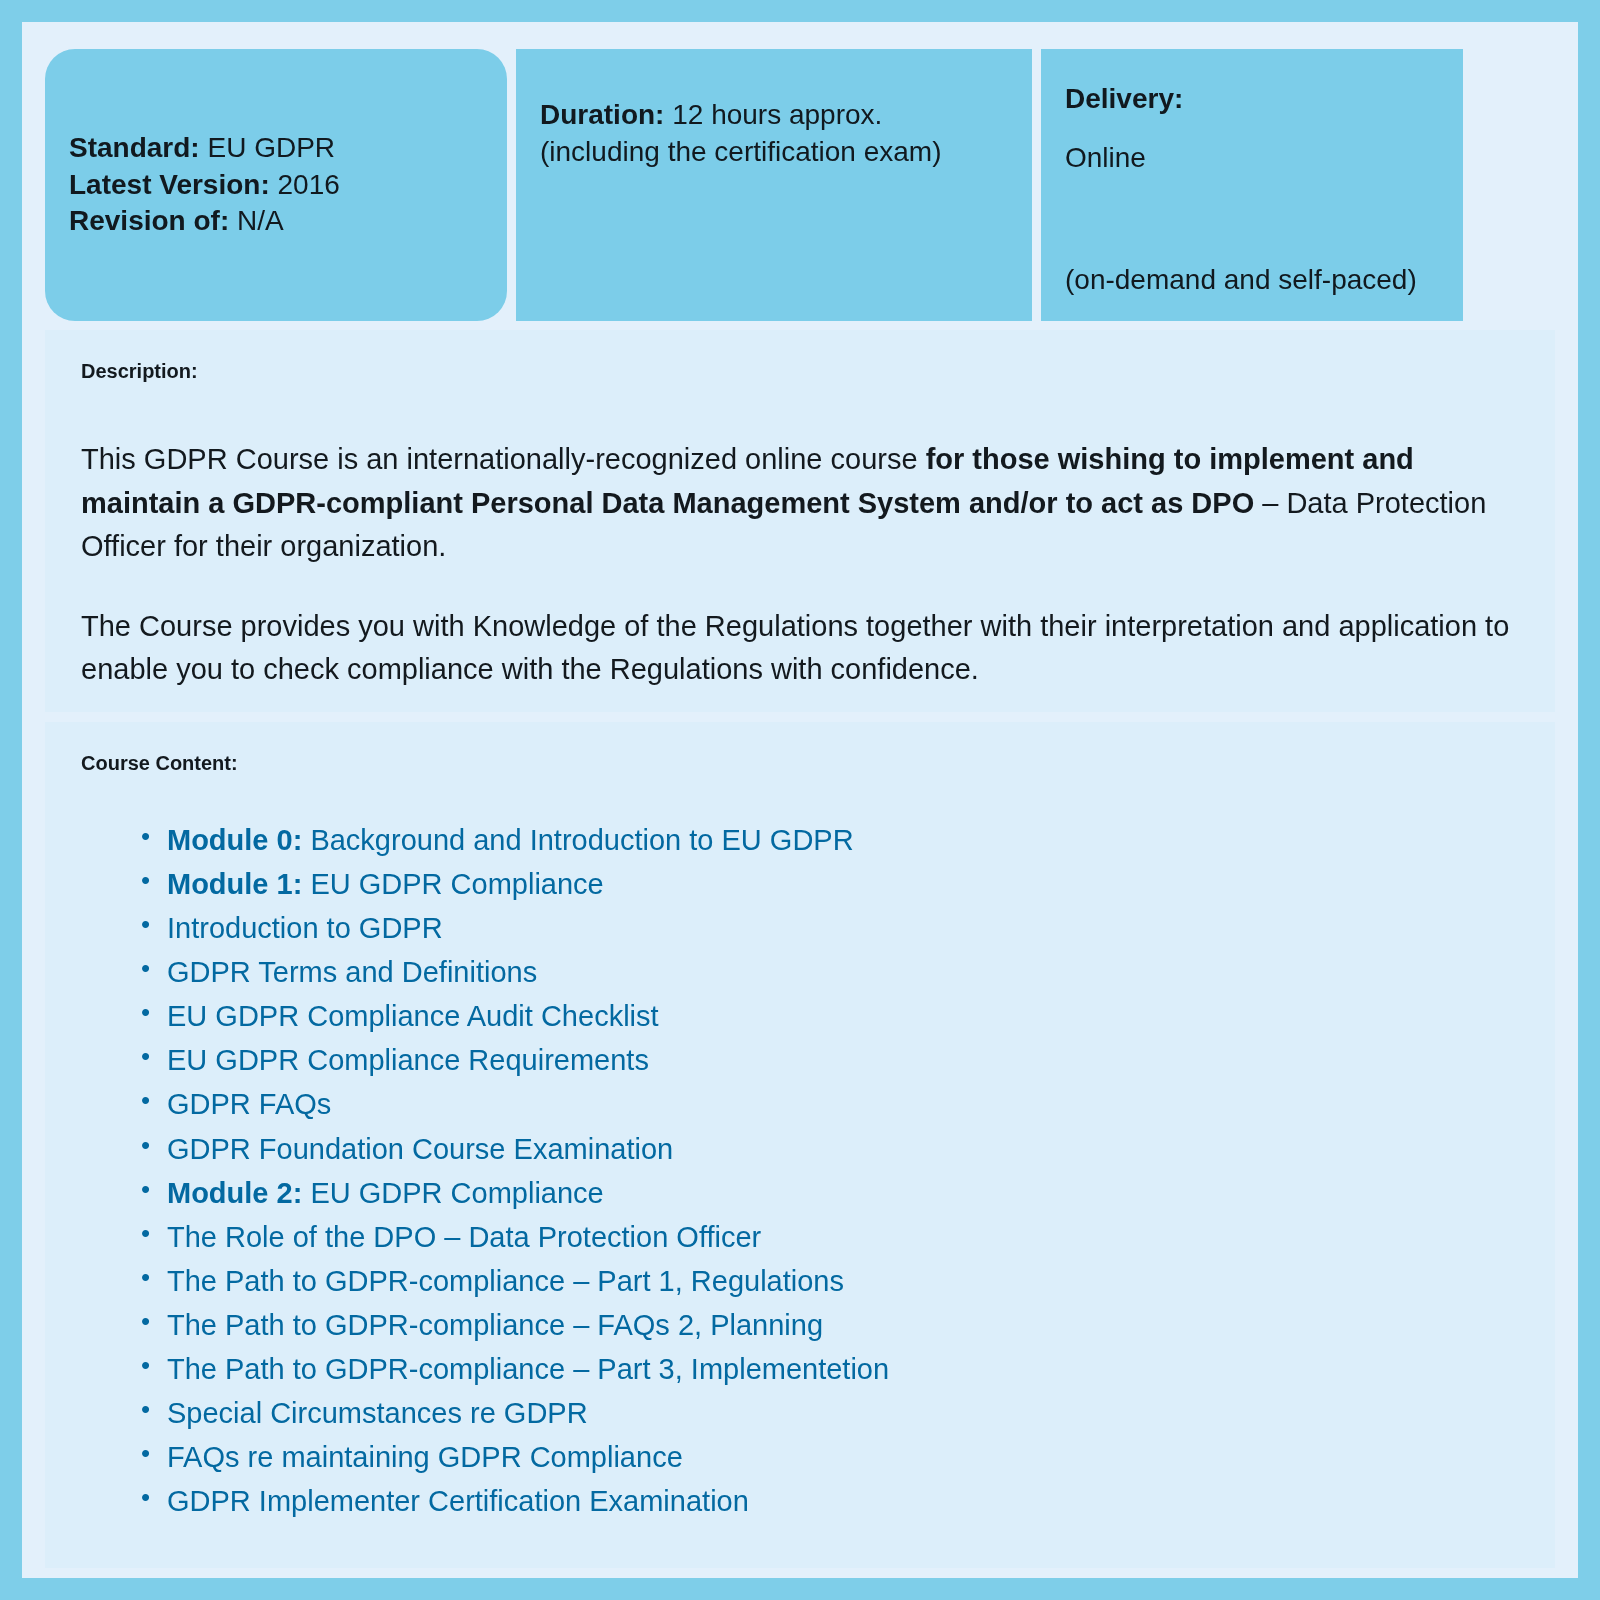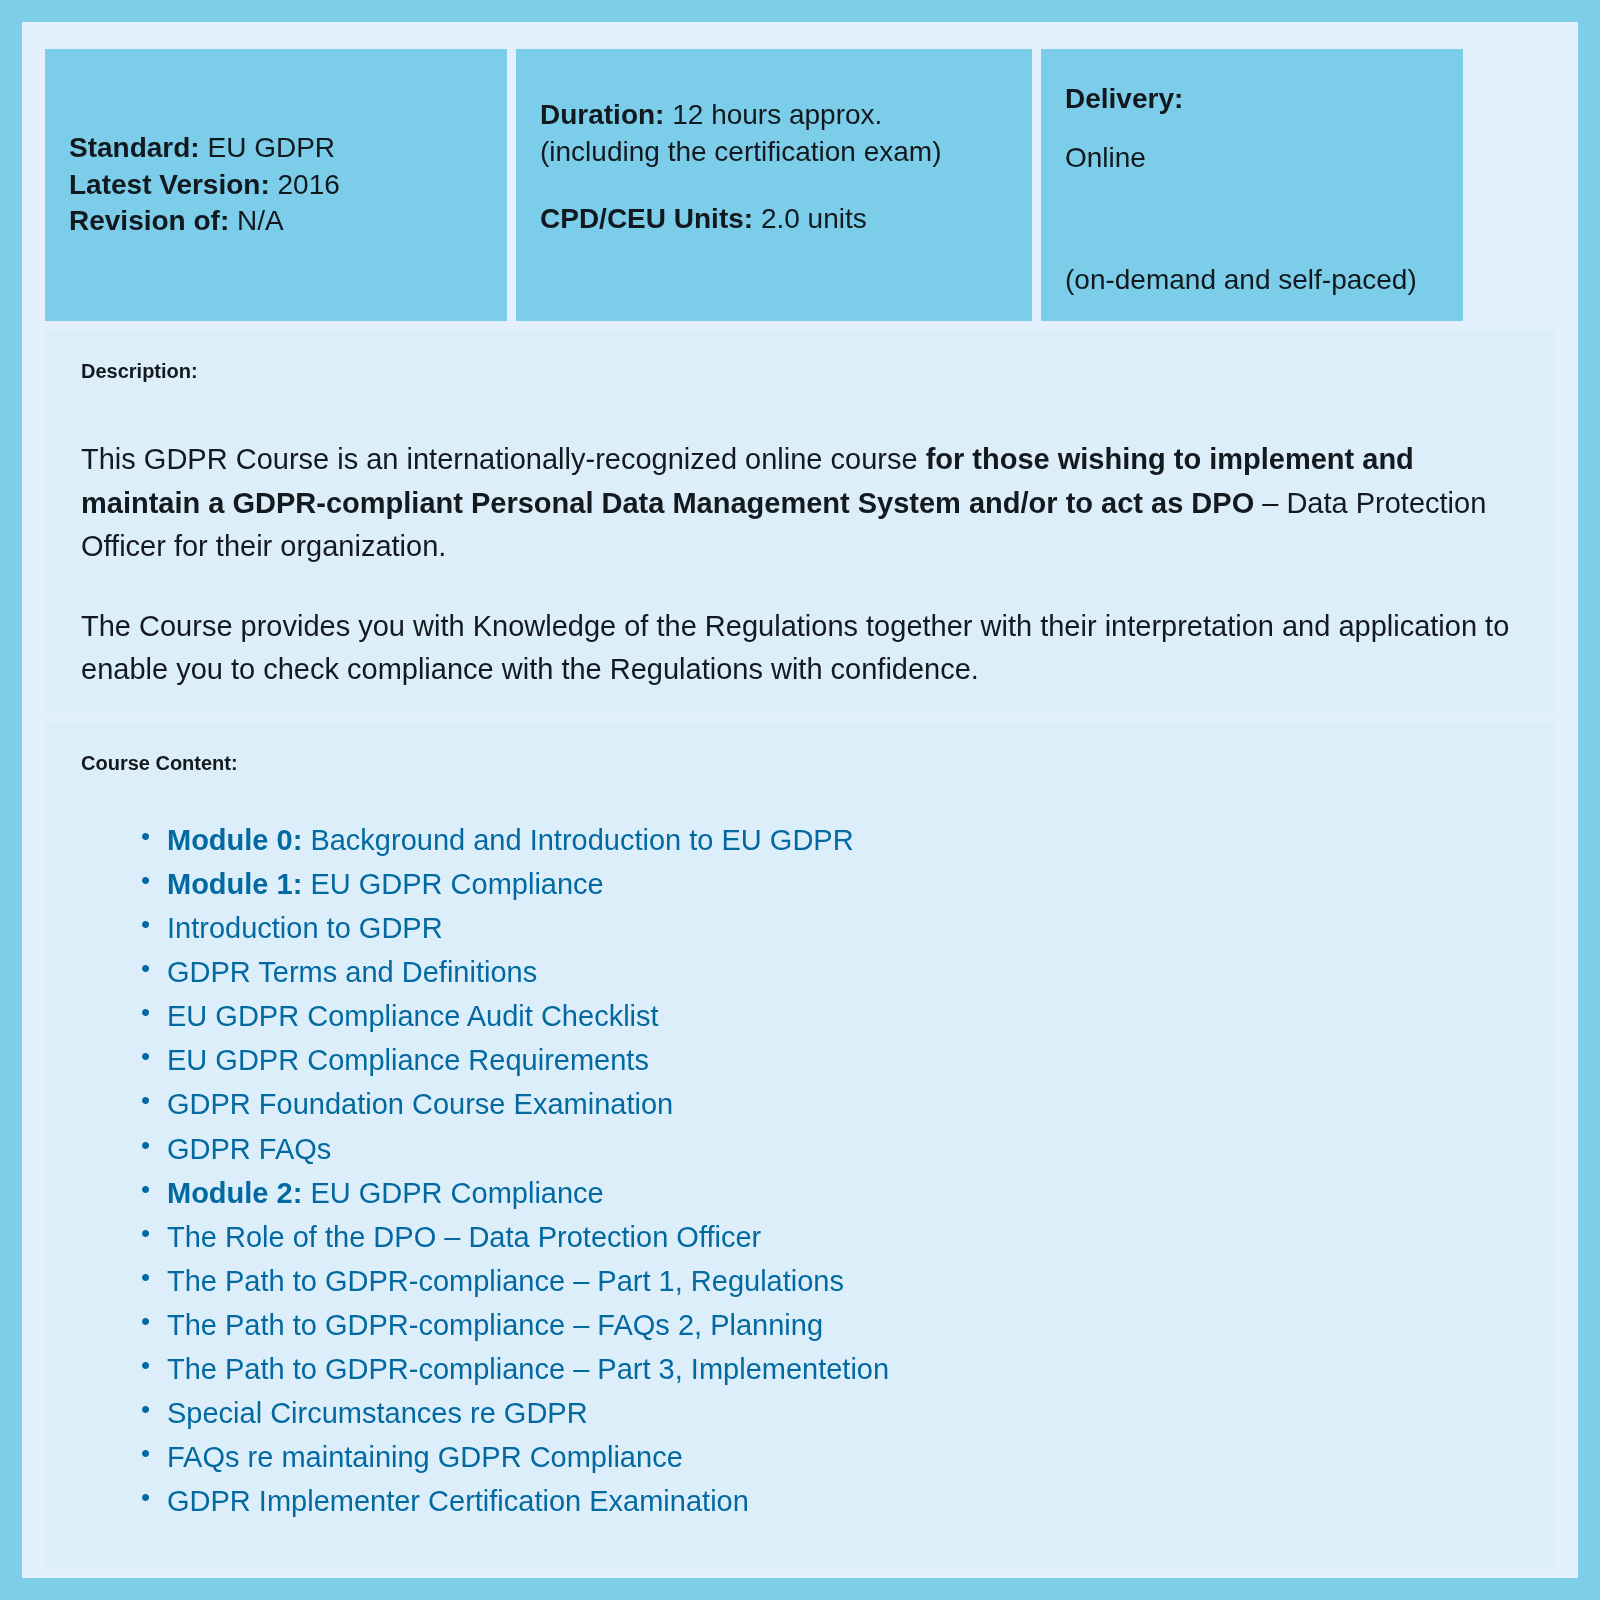--- a/index.html
+++ b/index.html
@@ -41,20 +41,21 @@
     padding: 22px 24px;
     color: #11191f;
     font-size: 28px;
     line-height: 1.32;
   }
   .hcell.standard {
     width: 462px;
     display: flex;
     flex-direction: column;
     justify-content: center;
+    border-radius: 30px;
   }
   .hcell.duration {
     width: 516px;
     display: flex;
     flex-direction: column;
     justify-content: flex-start;
     padding-top: 48px;
   }
   .hcell.delivery {
     width: 422px;
@@ -142,23 +143,20 @@
       <div>
         <b>Revision of:</b><span> N/A</span>
       </div>
     </div>
 
     <div class="hcell duration">
       <div>
         <b>Duration:</b><span> 12 hours approx. (including the certification exam)</span>
       </div>
       <div class="para-gap"></div>
-      <div>
-        <b>CPD/CEU Units:</b><span> 2.0 units</span>
-      </div>
     </div>
 
     <div class="hcell delivery">
       <div><b>Delivery:</b></div>
       <div>Online</div>
       <div class="spacer"></div>
       <div>(on-demand and self-paced)</div>
     </div>
 
   </div>
@@ -174,22 +172,22 @@
   <div class="panel content">
     <div class="section-title">Course Content:</div>
     <div class="list-gap"></div>
     <ul class="course-list">
         <li><b>Module 0:</b><span> Background and Introduction to EU GDPR</span></li>
         <li><b>Module 1:</b><span> EU GDPR Compliance</span></li>
         <li><span>Introduction to GDPR</span></li>
         <li><span>GDPR Terms and Definitions</span></li>
         <li><span>EU GDPR Compliance Audit Checklist</span></li>
         <li><span>EU GDPR Compliance Requirements</span></li>
+        <li><span>GDPR FAQs</span></li>
         <li><span>GDPR Foundation Course Examination</span></li>
-        <li><span>GDPR FAQs</span></li>
         <li><b>Module 2:</b><span> EU GDPR Compliance</span></li>
         <li><span>The Role of the DPO – Data Protection Officer</span></li>
         <li><span>The Path to GDPR-compliance – Part 1, Regulations</span></li>
         <li><span>The Path to GDPR-compliance – FAQs 2, Planning</span></li>
         <li><span>The Path to GDPR-compliance – Part 3, Implementetion</span></li>
         <li><span>Special Circumstances re GDPR</span></li>
         <li><span>FAQs re maintaining GDPR Compliance</span></li>
         <li><span>GDPR Implementer Certification Examination</span></li>
       </ul>
   </div>

